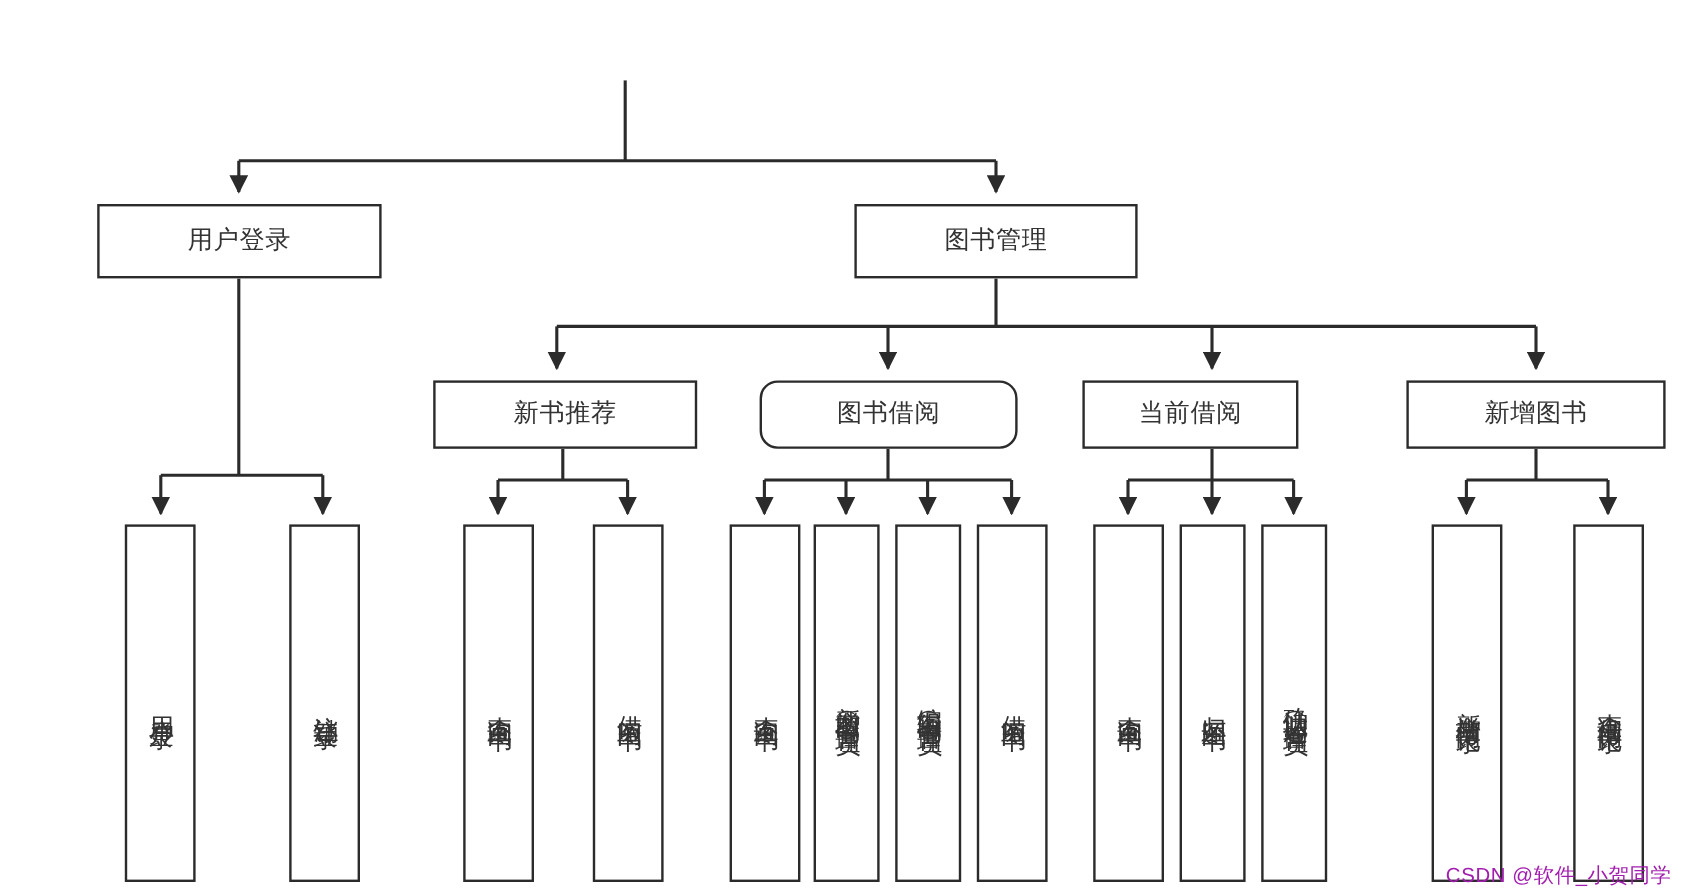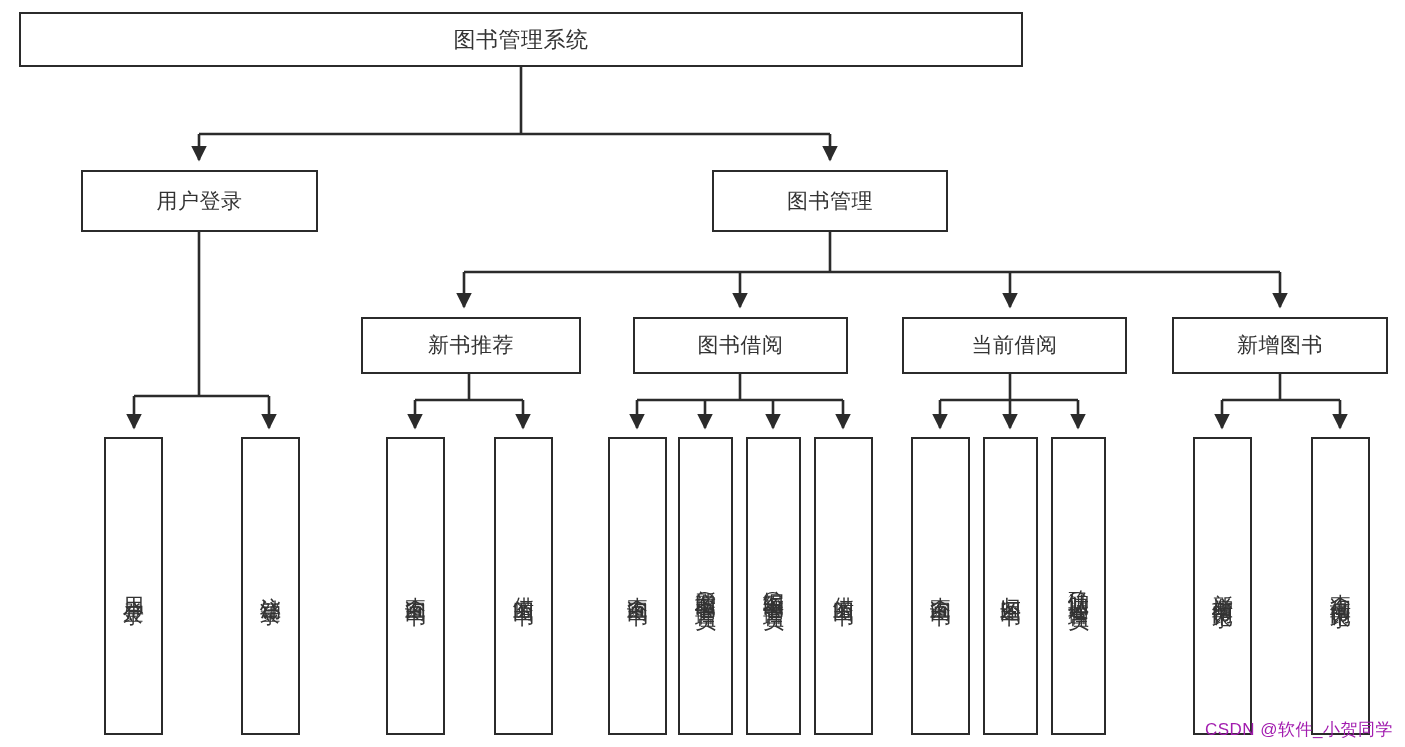--- a/index.html
+++ b/index.html
@@ -112,41 +112,38 @@
       <path d="M 1010 400 L 1010 428" marker-end="url(#arrow)"></path>
       <path d="M 1078 400 L 1078 428" marker-end="url(#arrow)"></path>
 
       <path d="M 1280 374 L 1280 400"></path>
       <path d="M 1222 400 L 1340 400"></path>
       <path d="M 1222 400 L 1222 428" marker-end="url(#arrow)"></path>
       <path d="M 1340 400 L 1340 428" marker-end="url(#arrow)"></path>
     </g>
   </svg>
 
-  <div class="node root" style="left:19px; top:12px; width:1004px; height:55px;">
-    <span class="label">图书管理系统</span>
-  </div>
 
   <div class="node" style="left:81px; top:170px; width:237px; height:62px;">
     <span class="label">用户登录</span>
   </div>
 
   <div class="node" style="left:712px; top:170px; width:236px; height:62px;text-align:right;">
     <span class="label">图书管理</span>
   </div>
 
   <div class="node" style="left:361px; top:317px; width:220px; height:57px;">
     <span class="label">新书推荐</span>
   </div>
 
-  <div class="node" style="left:633px; top:317px; width:215px; height:57px;">
+  <div class="node" style="left:633px; top:317px; width:215px; height:57px;border-radius:15px;">
     <span class="label">图书借阅</span>
   </div>
 
-  <div class="node" style="left:902px; top:317px; width:225px; height:57px;">
+  <div class="node" style="left:902px; top:317px; width:180px; height:57px;">
     <span class="label">当前借阅</span>
   </div>
 
   <div class="node" style="left:1172px; top:317px; width:216px; height:57px;">
     <span class="label">新增图书</span>
   </div>
 
   <div class="node vertical" style="left:104px; top:437px; width:59px; height:298px;">
     <span class="label">用户登录</span>
   </div>

